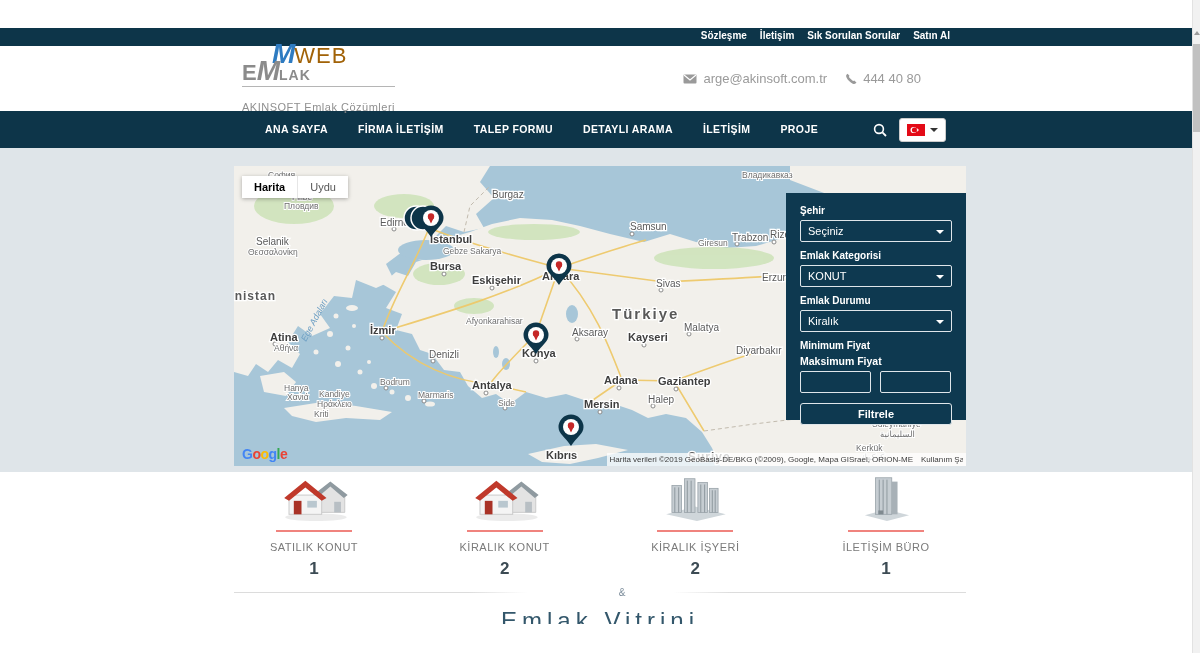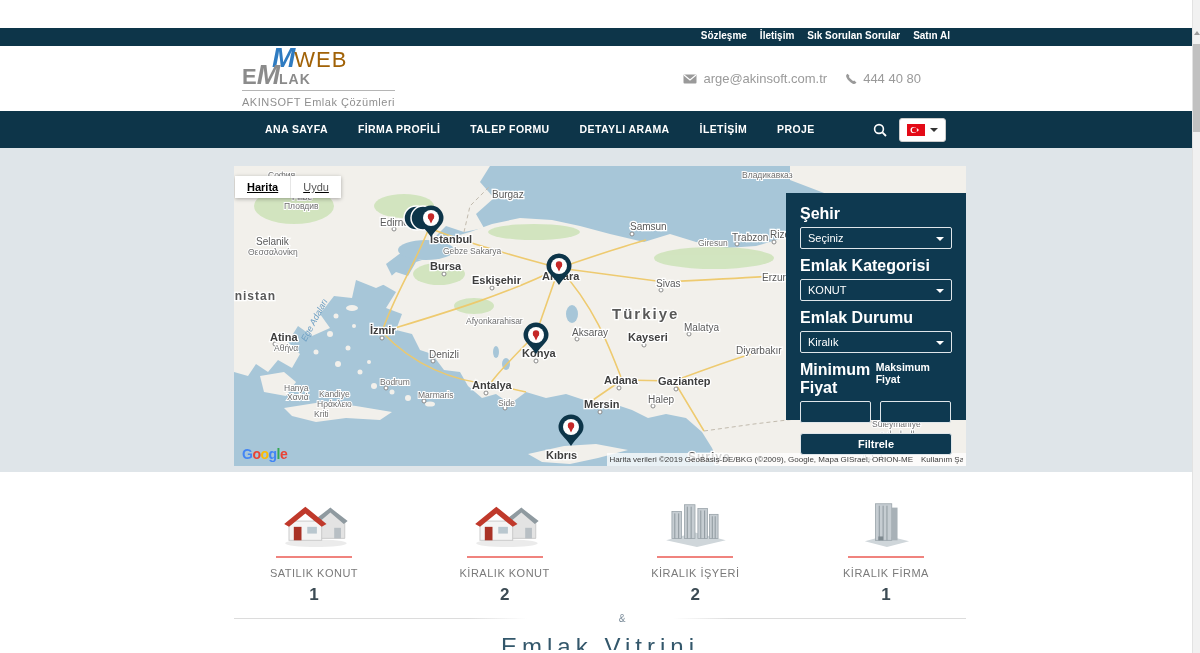--- a/index.html
+++ b/index.html
@@ -26,42 +26,42 @@
   .header { height:65px; background:#fff; }
   .header-inner { display:flex; justify-content:space-between; align-items:center; height:65px; }
   .logo { margin-left:8px; cursor:pointer; }
   .logo-l1 { margin-left:30px; line-height:18px; }
   .logo-m  { font-size:28px; font-weight:bold; font-style:italic; color:#2e7bc1; letter-spacing:-1px; }
   .logo-web{ font-size:22px; font-weight:normal; color:#a16207; letter-spacing:1px; }
   .logo-l2 { margin-top:-6px; line-height:20px; }
   .logo-e  { font-size:22px; font-weight:bold; color:#8b8b8b; }
   .logo-m2 { font-size:28px; font-weight:bold; font-style:italic; color:#8b8b8b; letter-spacing:-1px; }
   .logo-lak{ font-size:14px; font-weight:bold; color:#8b8b8b; letter-spacing:1px; }
-  .logo-tagline { border-top:1px solid #b5b5b5; margin-top:1px; padding-top:5px;
+  .logo-tagline { border-top:1px solid #b5b5b5; margin-top:1px; padding-top:14px;
     font-size:11px; color:#8f8f8f; letter-spacing:.5px; }
   .contact { display:flex; align-items:center; gap:18px; margin-right:45px; color:#9a9a9a; font-size:13px; }
   .contact .c-item { display:flex; align-items:center; gap:6px; }
 
   
   .mainnav { height:37px; background:#0d3549; }
   .nav-inner { display:flex; align-items:center; justify-content:space-between; height:37px; }
   .nav-list { display:flex; list-style:none; margin-left:16px; }
   .nav-list li { color:#fff; font-size:10.5px; font-weight:bold; letter-spacing:.4px;
     padding:8px 15px; cursor:pointer; line-height:37px; }
   .nav-right { display:flex; align-items:center; gap:12px; margin-right:20px; }
   .flag-btn { display:flex; align-items:center; gap:5px; background:#fff; border:1px solid #ccc;
     border-radius:3px; padding:5px 7px; cursor:pointer; }
   .caret-down { width:0; height:0; border-left:4px solid transparent; border-right:4px solid transparent;
     border-top:4px solid #333; }
 
   
   .map-section { background:#dfe5e9; padding:18px 0 6px; }
   .map-wrap { position:relative; width:732px; height:300px; margin:0 auto; overflow:hidden; background:#a7c6d8; }
-  .map-controls { position:absolute; top:10px; left:1px; display:flex; z-index:5;
-    box-shadow:0 1px 4px rgba(0,0,0,.3);text-decoration:underline; }
+  .map-controls { position:absolute; top:10px; left:8px; display:flex; z-index:5;
+    box-shadow:0 1px 4px rgba(0,0,0,.3); }
   .map-controls .mbtn { background:#fff; border:none; font-size:11px; padding:5px 12px; cursor:pointer;
     font-family:"Liberation Sans", sans-serif; }
   .map-controls .mbtn.active { font-weight:bold; color:#000; }
   .map-controls .mbtn.plain { color:#565656; border-left:1px solid #e6e6e6; }
   .google-logo { position:absolute; left:8px; bottom:4px; font-size:14px; font-weight:bold; z-index:5;
     letter-spacing:-.5px; }
   .attribution { position:absolute; right:0; bottom:0; z-index:5; background:rgba(255,255,255,.75);
     font-size:8px; color:#3c3c3c; padding:2px 3px; display:flex; gap:8px; white-space:nowrap; }
   .attribution .terms { max-width:42px; overflow:hidden; display:inline-block; }
 
@@ -74,37 +74,37 @@
   .lbl.country { font-size:15px; font-weight:bold; fill:#595959; letter-spacing:2px; }
   .lbl.country-sm { font-size:12px; font-weight:bold; fill:#595959; letter-spacing:1px; }
   .lbl.sea { font-size:9px; font-style:italic; fill:#6fa0c4; stroke:none; }
   .pin-bg { fill:#0d3549; }
   .pin-bg.ring { stroke:#fff; stroke-width:1.5px; }
   .pin { cursor:pointer; }
 
   
   .filter-panel { position:absolute; top:27px; right:0; width:180px; height:227px;
     background:#0e3950; padding:12px 14px; z-index:6; }
-  .f-label { color:#fff; font-size:16px; font-weight:bold; margin-bottom:4px; }
+  .f-label { color:#fff; font-size:10px; font-weight:bold; margin-bottom:4px; }
   .fselect { position:relative; width:152px; height:22px; border:1px solid #dfe6ea; border-radius:2px;
     color:#fff; font-size:11px; line-height:20px; padding:0 7px; margin-bottom:8px; cursor:pointer;
     background:#0e3950; }
   .fselect:after { content:""; position:absolute; right:7px; top:9px; width:0; height:0;
     border-left:4px solid transparent; border-right:4px solid transparent; border-top:4px solid #fff; }
-  .price-labels { display:flex; }
+  .price-labels { display:flex;flex-direction:column; }
   .price-labels .f-label:first-child { width:81px; }
   .price-labels .f-label:last-child { font-size:10.5px; }
   .price-inputs { display:flex; gap:9px; margin-bottom:10px; }
   .price-inputs input { width:71px; height:22px; background:#0e3950; border:1px solid #dfe6ea;
     border-radius:2px; color:#fff; padding:0 5px; font-size:11px; outline:none; }
   .filter-btn { width:152px; height:22px; background:#0e3950; border:1px solid #dfe6ea; border-radius:3px;
     color:#fff; font-size:11px; font-weight:bold; cursor:pointer; font-family:"Liberation Sans", sans-serif; }
 
   
-  .categories { background:#fff; padding-top:26px; }
+  .categories { background:#fff; padding-top:0; }
   .cats { display:flex; justify-content:space-between; }
   .cat { width:160px; text-align:center; cursor:pointer; }
   .cat-icon { height:50px; display:flex; align-items:flex-end; justify-content:center; }
   .cat-line { width:76px; height:2px; background:#f0837e; margin:8px auto 0; }
   .cat-label { margin-top:9px; font-size:11px; color:#7a7a7a; letter-spacing:.5px; }
   .cat-count { margin-top:6px; font-size:17px; font-weight:bold; color:#3c4b54; }
 
   
   .amp-divider { display:flex; align-items:center; width:732px; margin:8px auto 0; }
   .dl { height:1px; background:#dcdcdc; flex:1; }
@@ -170,21 +170,21 @@
           <span>444 40 80</span>
         </span>
       </div>
     </div>
   </header>
 
   <nav class="mainnav">
     <div class="container nav-inner">
       <ul class="nav-list">
           <li>ANA SAYFA</li>
-          <li>FİRMA PROFİLİ</li>
+          <li>FİRMA İLETİŞİM</li>
           <li>TALEP FORMU</li>
           <li>DETAYLI ARAMA</li>
           <li>İLETİŞİM</li>
           <li>PROJE</li>
         </ul>
       <div class="nav-right">
         <span style="cursor:pointer;display:flex;">
           <svg width="14" height="14" viewBox="0 0 14 14">
               <circle cx="6" cy="6" r="4.4" fill="none" stroke="#fff" stroke-width="1.6"></circle>
               <line x1="9.4" y1="9.4" x2="13" y2="13" stroke="#fff" stroke-width="1.8"></line>
@@ -491,21 +491,21 @@
     <rect x="44" y="10" width="6" height="34" fill="#a8b1b7"></rect>
     <g stroke="#8d979d" stroke-width="1">
       <line x1="31" y1="8" x2="31" y2="44"></line>
                 <line x1="35" y1="8" x2="35" y2="44"></line>
       <line x1="39" y1="8" x2="39" y2="44"></line>
     </g>
     <rect x="30" y="40" width="5" height="4" fill="#7f8a90"></rect>
   </svg>
           </div>
           <div class="cat-line"></div>
-          <div class="cat-label">KİRALIK FİRMA</div>
+          <div class="cat-label">İLETİŞİM BÜRO</div>
           <div class="cat-count">1</div>
         </div>
       </div>
   </section>
 
   <div class="amp-divider">
     <div class="dl left"></div>
     <span class="amp">&amp;</span>
     <div class="dl right"></div>
   </div>

